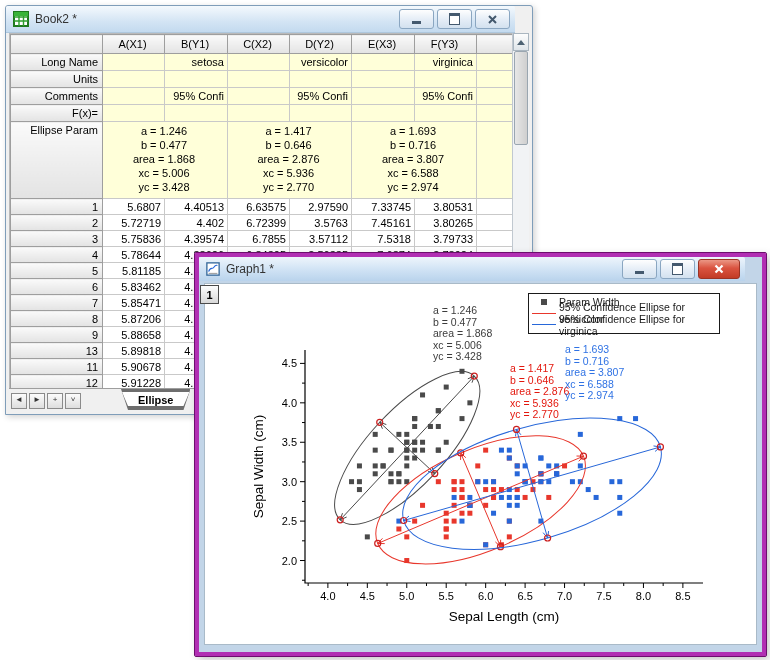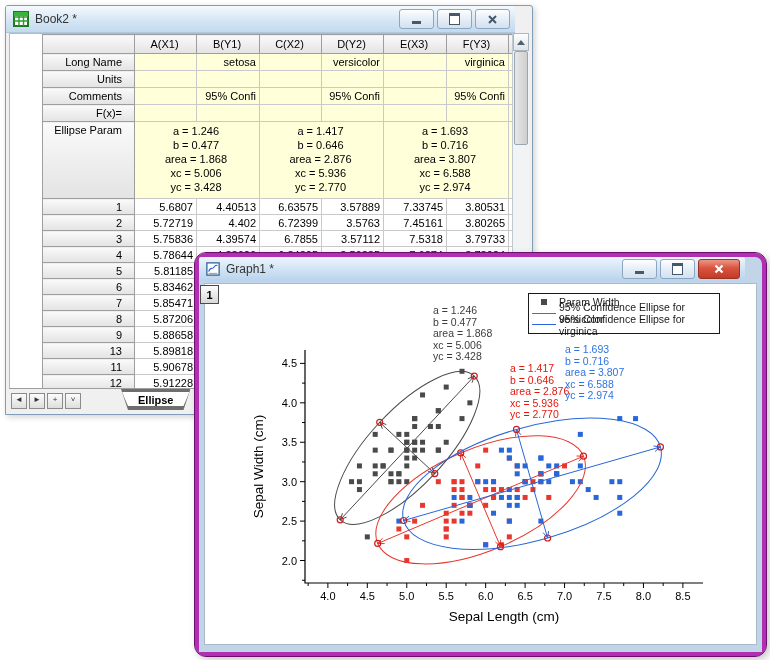--- a/index.html
+++ b/index.html
@@ -16,25 +16,25 @@
   .winbtns{display:flex;margin-right:5px;}
   .winbtn{width:33px;height:18px;margin-left:3px;border:1px solid #8aa6c1;border-radius:3px;
           background:linear-gradient(#fefefe,#e6eef7 50%,#d3e1ef);display:flex;align-items:center;justify-content:center;}
   .winbtn svg{display:block;}
   .winbtn.close-red{width:40px;border-color:#9b3325;background:linear-gradient(#eb9785,#da5340 45%,#c23b26);}
 
   
   #book-window{left:5px;top:5px;width:526px;height:408px;}
   .ws-area{position:absolute;left:3px;top:27px;right:19px;bottom:26px;background:#fff;overflow:hidden;
            border-left:1px solid #b9b9b9;border-top:1px solid #b9b9b9;}
-  table.ws{border-collapse:collapse;table-layout:fixed;width:503px;font-size:11px;margin-left:32px;}
+  table.ws{border-collapse:collapse;table-layout:fixed;width:503px;font-size:11px;}
   table.ws td,table.ws th{border:1px solid #c9c9c9;padding:0 3px 0 1px;height:15px;overflow:hidden;
            white-space:nowrap;font-weight:normal;}
   table.ws th{background:linear-gradient(#fafafa,#e3e3e3);border:1px solid #9e9e9e;color:#000;}
-  table.ws th.rowhead{text-align:right;padding-right:12px;}
+  table.ws th.rowhead{text-align:right;padding-right:4px;}
   table.ws .colhead{text-align:center;height:18px;}
   table.ws td{text-align:right;background:#fff;}
   table.ws tr.info td{background:#ffffd9;height:16px;}
   table.ws tr.ep td{background:#ffffd9;text-align:center;vertical-align:top;line-height:14px;padding-top:2px;}
   table.ws tr.ep th{vertical-align:top;padding-top:2px;}
   .ws-vscroll{position:absolute;top:27px;right:3px;width:16px;bottom:26px;background:#f1f3f5;border-left:1px solid #c0c8d0;}
   .ws-vscroll .sbtn{position:absolute;top:0;left:0;right:0;height:16px;background:linear-gradient(#fdfdfd,#dfe5ea);
                     border:1px solid #aab6c0;display:flex;align-items:center;justify-content:center;}
   .ws-vscroll .thumb{position:absolute;top:18px;left:1px;right:1px;height:92px;border:1px solid #9aa6b0;
                     background:linear-gradient(90deg,#e7e7e7,#cfcfcf);border-radius:2px;}
@@ -43,21 +43,21 @@
              display:flex;align-items:center;}
   .navbtn{width:14px;height:14px;margin-left:2px;border:1px solid #8b8b8b;background:linear-gradient(#fcfcfc,#dedede);
           font-size:8px;line-height:12px;text-align:center;color:#333;flex:0 0 auto;}
   .sheet-tab-outer{margin-left:40px;height:19px;background:#6e6e6e;clip-path:polygon(0 0,100% 0,calc(100% - 7px) 100%,7px 100%);
           padding:1px;align-self:flex-start;}
   .sheet-tab{height:17px;background:#ffffff;clip-path:polygon(0 0,100% 0,calc(100% - 6px) 100%,6px 100%);
           font-weight:bold;font-size:11px;padding:2px 16px 0 16px;color:#000;}
 
   
   #graph-window{left:195px;top:253px;width:563px;height:395px;border:4px solid #b12fb3;outline:1px solid #6d0d6d;
-                border-radius:11px;background:#c2d5e8;box-shadow:3px 3px 8px rgba(0,0,0,.25);}
+                border-radius:1px;background:#c2d5e8;box-shadow:3px 3px 8px rgba(0,0,0,.25);}
   #graph-window .titlebar{height:24px;background:linear-gradient(#eef5fc,#cfe2f4 55%,#b9d3ec);border-bottom:1px solid #9dbcd9;}
   .graph-client{position:absolute;left:0;top:24px;right:0;bottom:0;background:#c2d5e8;}
   .graph-page{position:absolute;left:5px;top:2px;right:5px;bottom:7px;background:#fff;border:1px solid #a9bac8;}
   .layer-btn{position:absolute;left:1px;top:4px;width:17px;height:17px;border:1px solid #4a4a4a;
              background:linear-gradient(#fdfdfd,#d8d8d8);font-size:11px;font-weight:bold;color:#000;
              display:flex;align-items:center;justify-content:center;z-index:5;}
   #plot-svg{position:absolute;left:0;top:0;}
   .legend{position:absolute;left:323px;top:9px;width:187px;border:1px solid #1a1a1a;background:#fff;
           font-size:10.5px;color:#1a1a1a;padding:2px 3px 2px 0;z-index:4;}
   .legend-row{display:flex;align-items:center;height:11.5px;}
@@ -181,21 +181,21 @@
                 <div>xc = 6.588</div>
                 <div>yc = 2.974</div>
               </td>
               <td></td>
             </tr>
             <tr>
               <th class="rowhead">1</th>
               <td>5.6807</td>
               <td>4.40513</td>
               <td>6.63575</td>
-              <td>3.57889</td>
+              <td>2.97590</td>
               <td>7.33745</td>
               <td>3.80531</td>
               <td></td>
             </tr>
             <tr>
               <th class="rowhead">2</th>
               <td>5.72719</td>
               <td>4.402</td>
               <td>6.72399</td>
               <td>3.5763</td>

